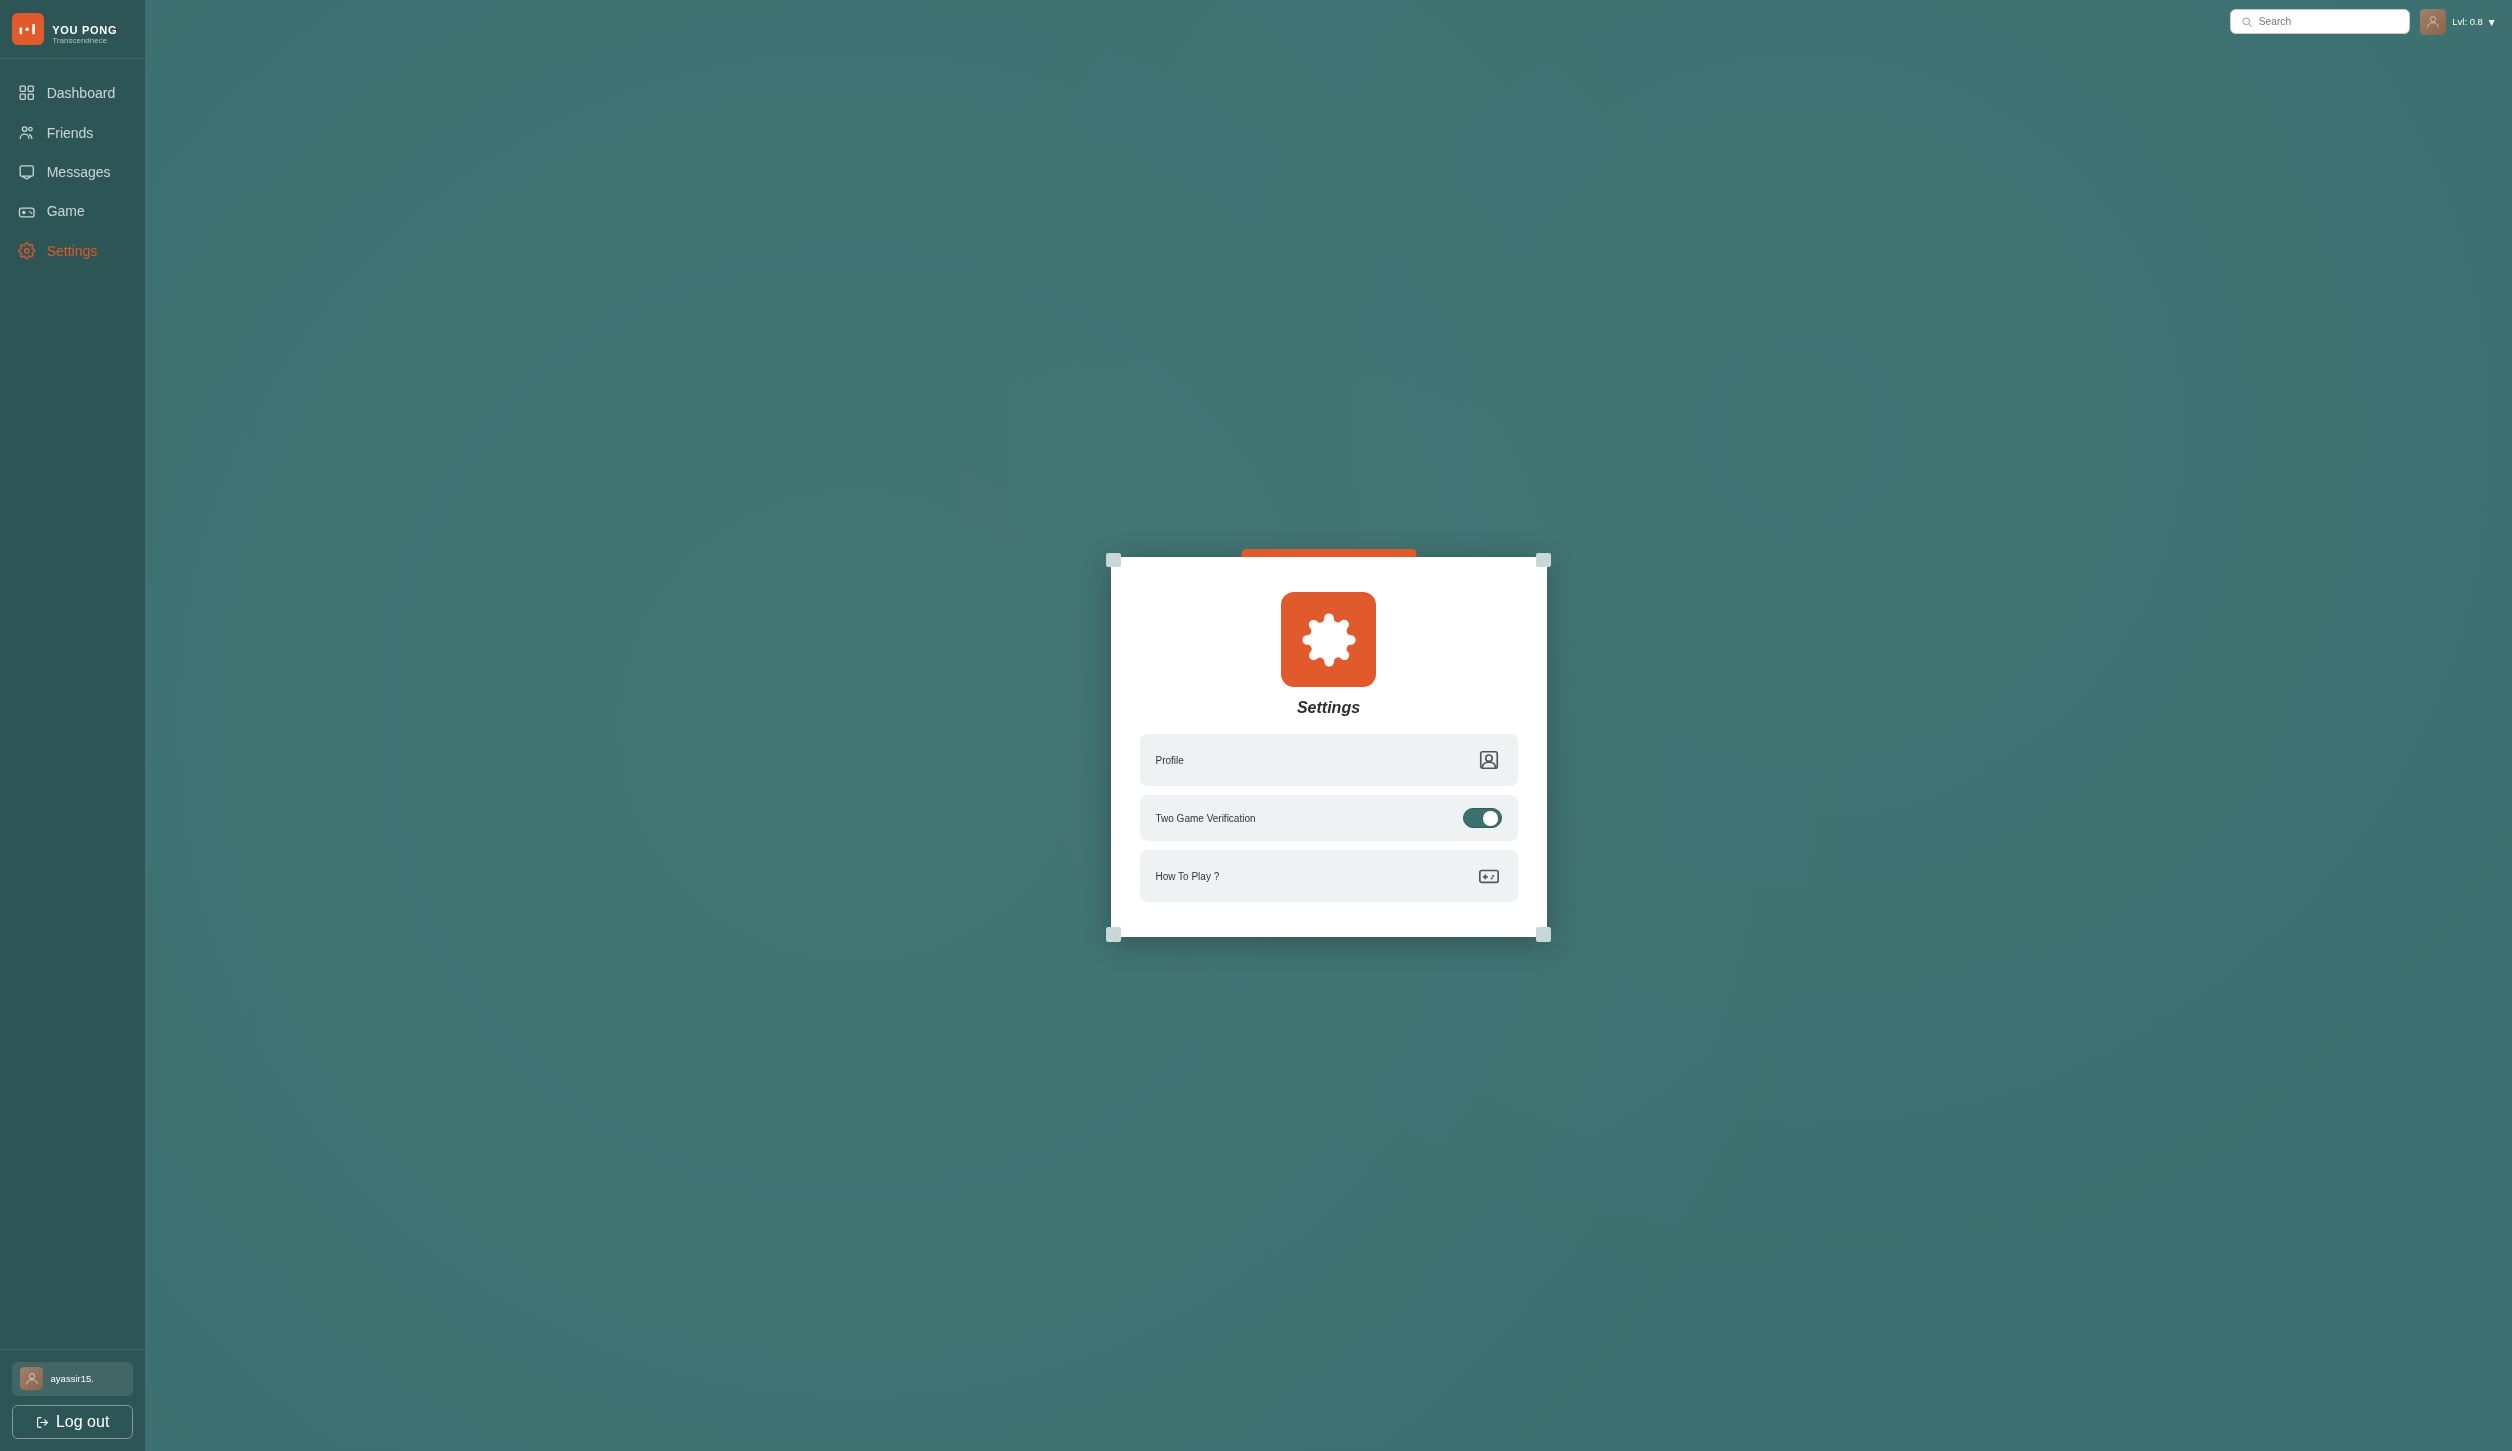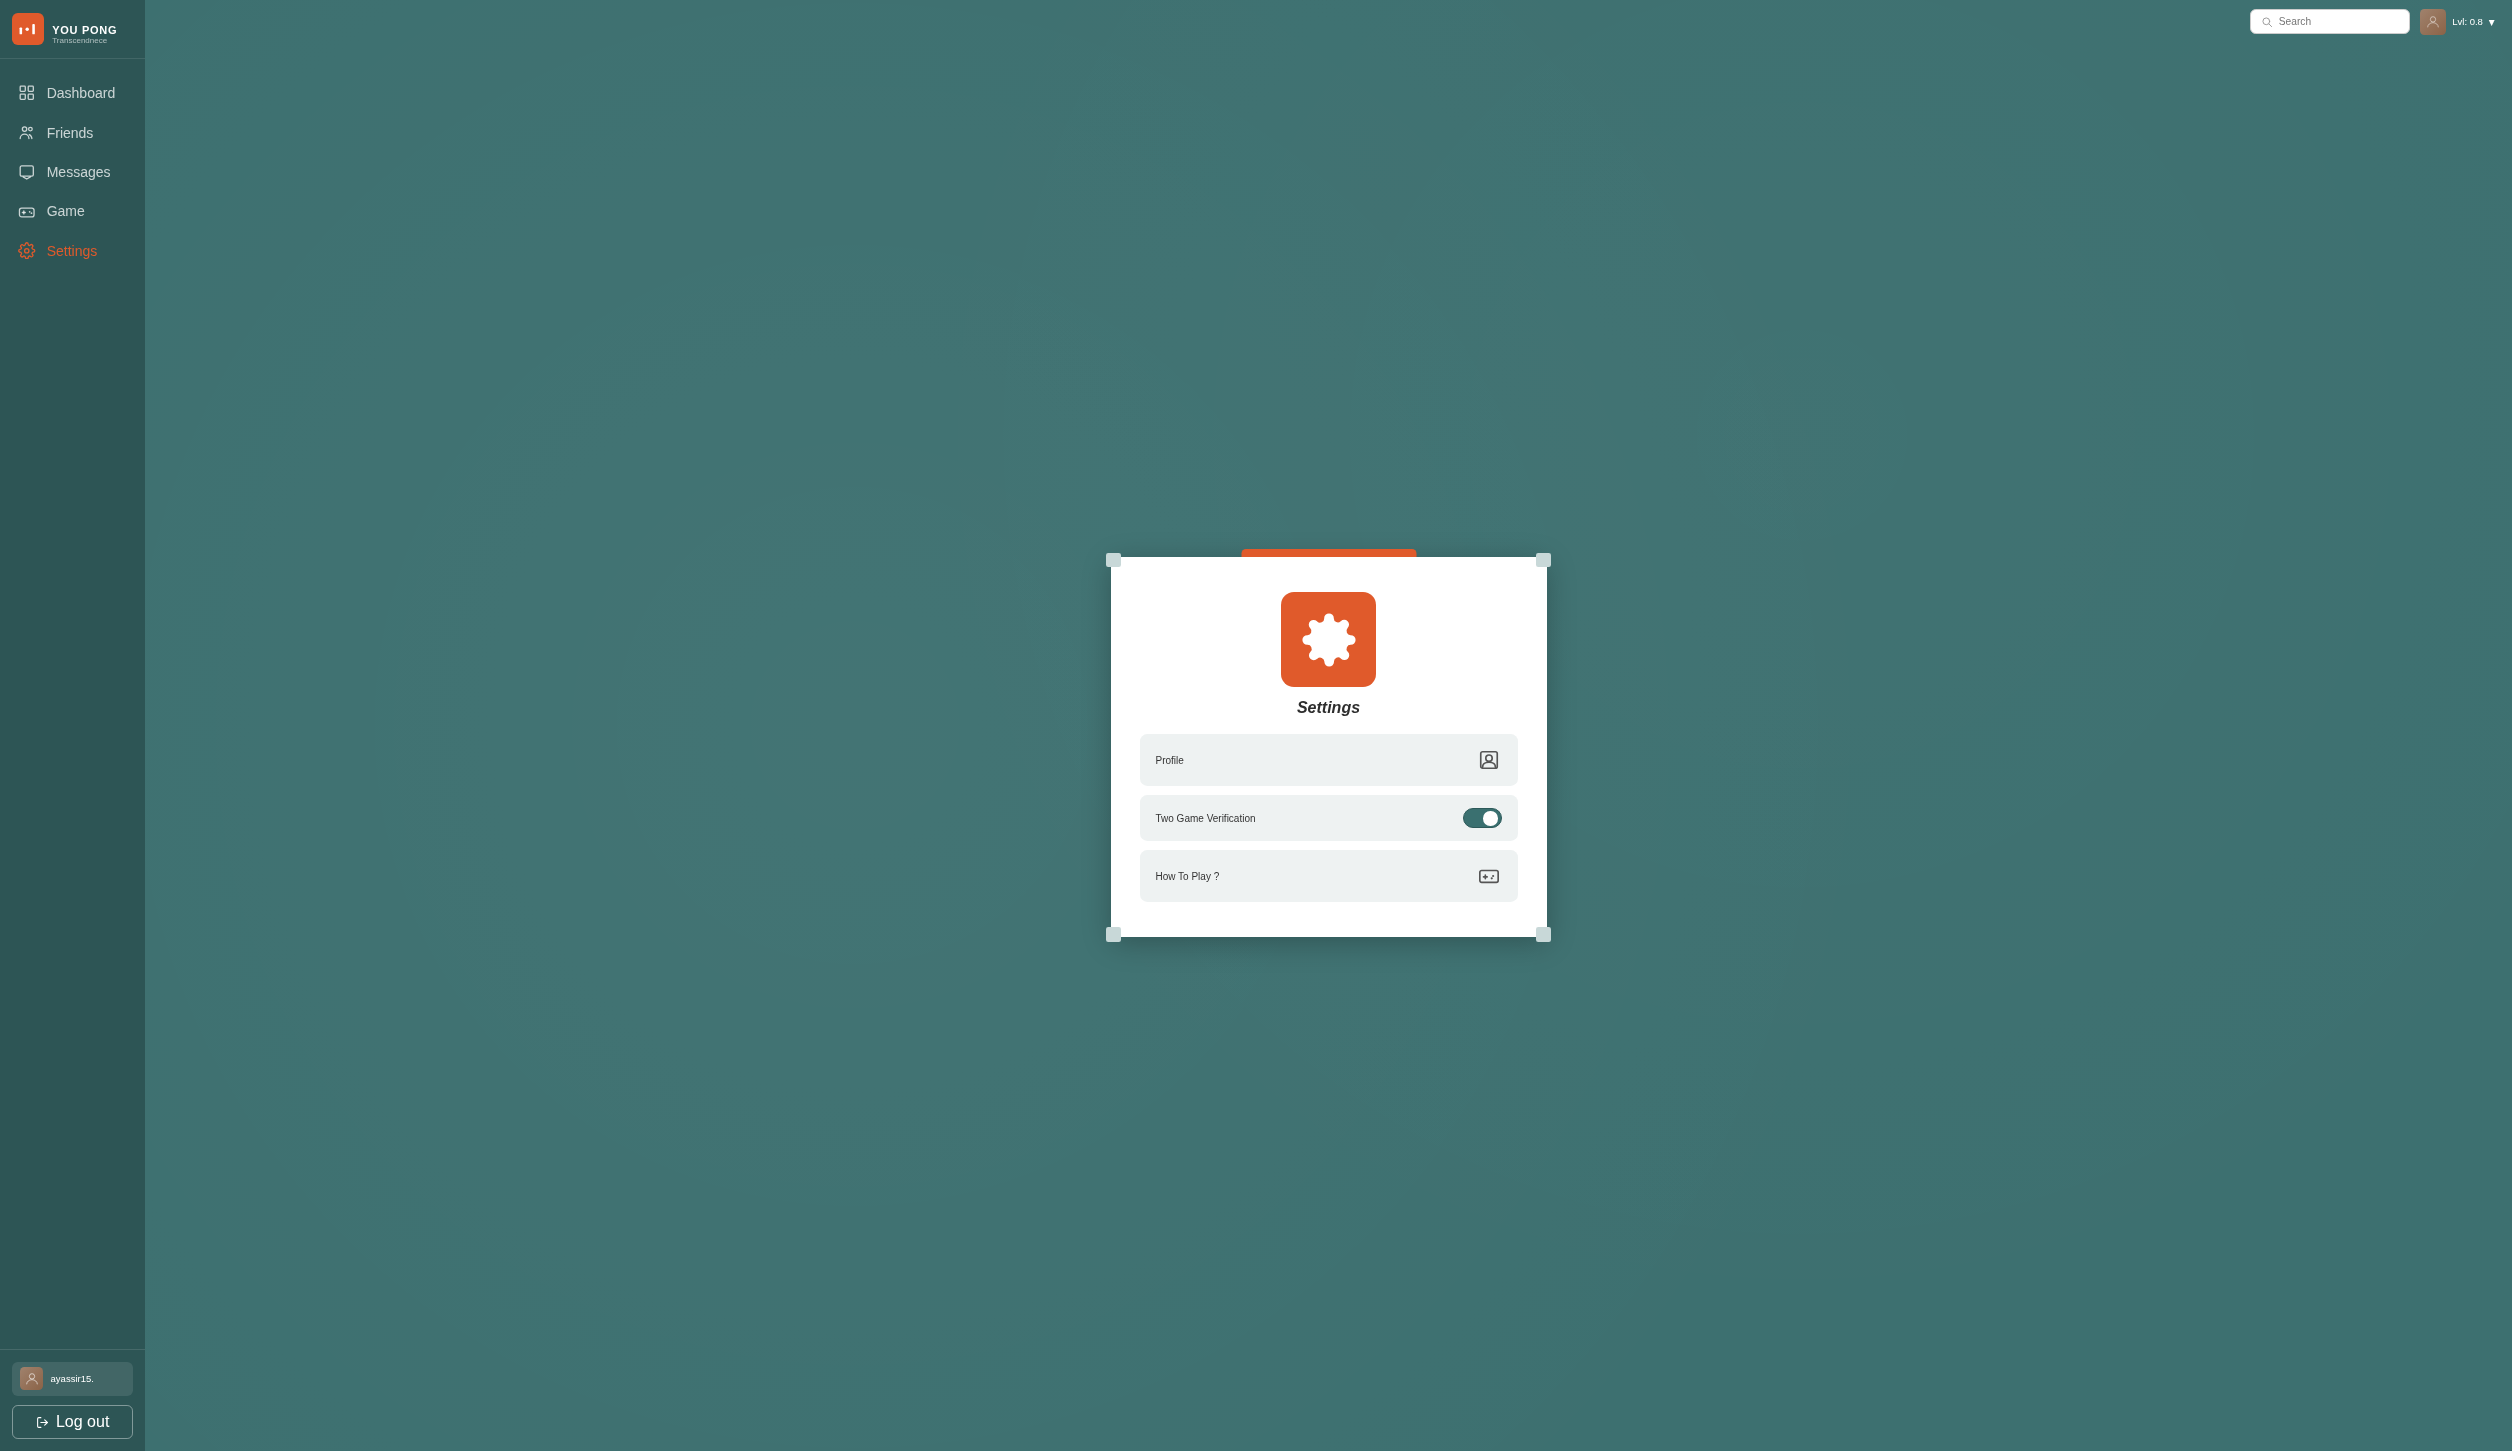--- a/index.html
+++ b/index.html
@@ -197,21 +197,21 @@
     }
 
     .search-bar {
       display: flex;
       align-items: center;
       gap: 5.8px;
       background: white;
       border: 1.1px solid #ccc;
       border-radius: 5.8px;
       padding: 5.8px 10.2px;
-      width: 160px;
+      width: 180px;
     }
 
     .search-bar svg {
       width: 11.6px;
       height: 11.6px;
       stroke: #999;
       fill: none;
       stroke-width: 2;
       stroke-linecap: round;
       flex-shrink: 0;

